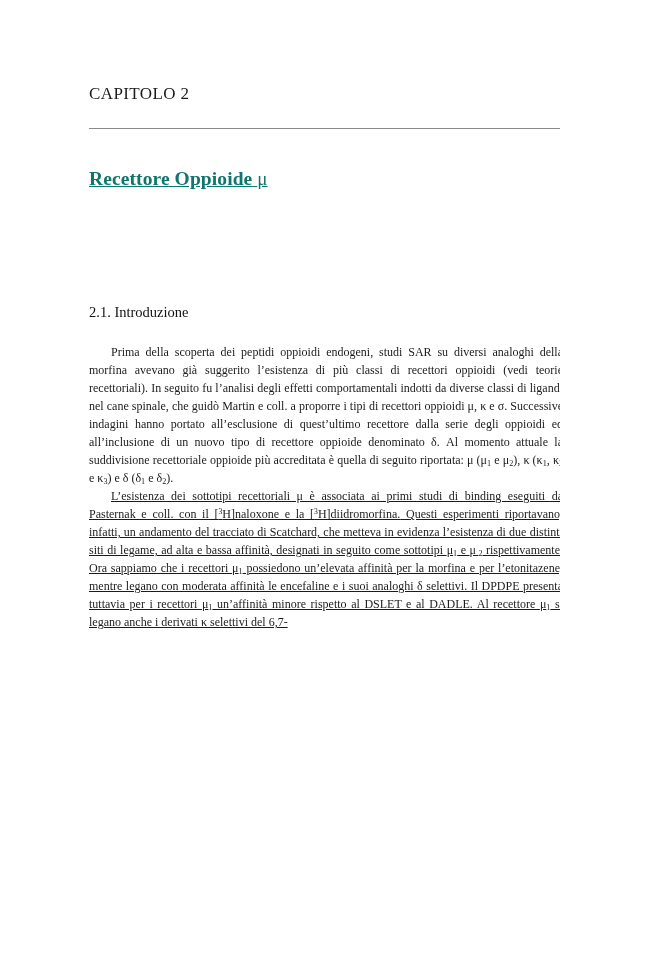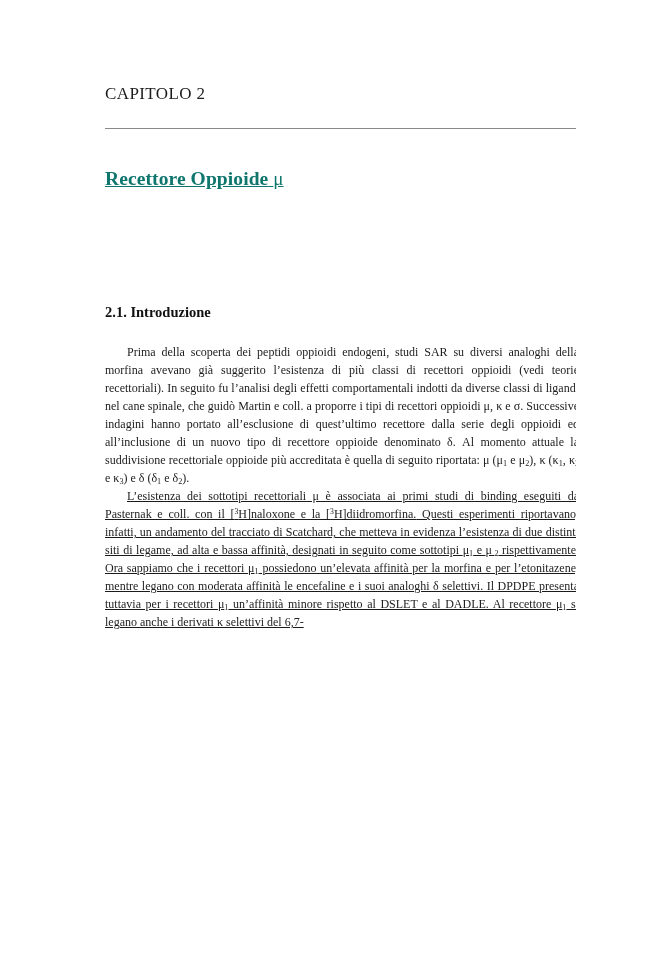--- a/index.html
+++ b/index.html
@@ -10,21 +10,20 @@
   }
 
   .page {
     position: relative;
     width: 560px;
     height: 975px;
     background: #ffffff;
     overflow: hidden;
     font-family: "Liberation Serif", "DejaVu Serif", serif;
     color: #1a1a1a;
-    margin-left: 16px;
     -webkit-font-smoothing: antialiased;
   }
 
   .content {
     position: absolute;
     left: 89px;
     top: 0;
     width: 474px;
   }
 
@@ -60,21 +59,21 @@
     text-decoration: underline;
   }
   .doc-title .greek-light {
     font-weight: normal;
     font-size: 19px;
   }
 
   
   .section-heading {
     font-size: 14.5px;
-    font-weight: bold;
+    font-weight: normal;
     margin: 0;
     padding-top: 112px;
     line-height: 1.2;
     color: #111111;
   }
 
   
   .body-block {
     padding-top: 22px;
   }

